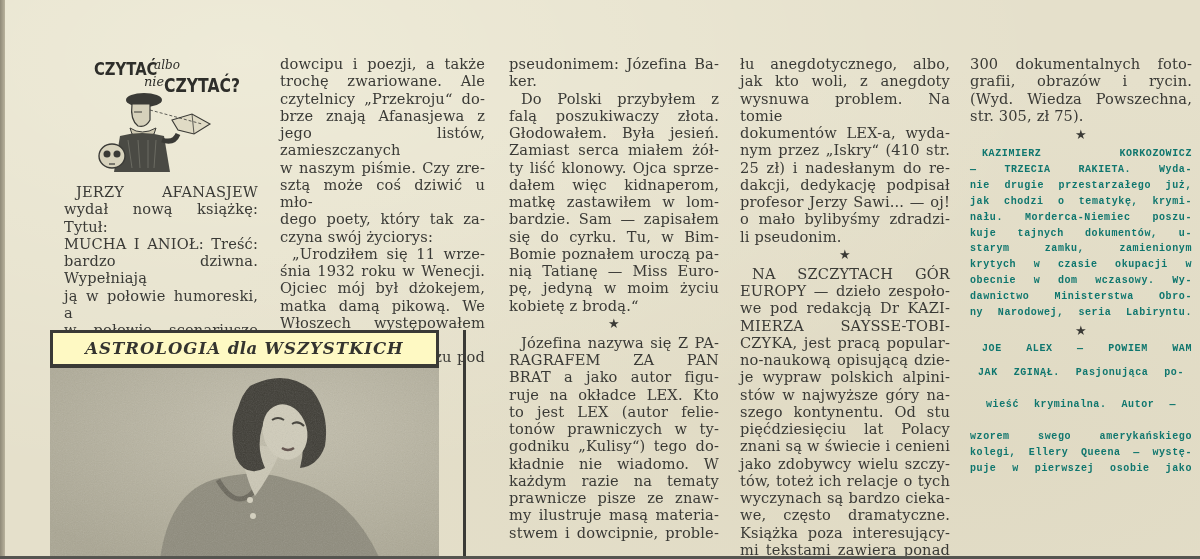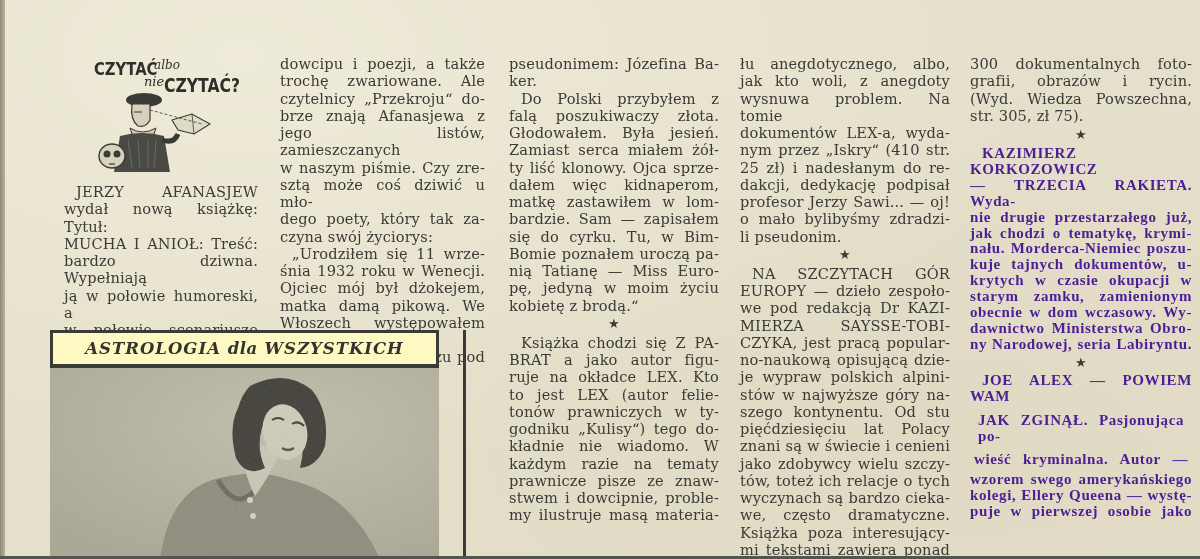--- a/index.html
+++ b/index.html
@@ -24,21 +24,21 @@
     position:absolute; left:0; bottom:0; width:1200px; height:3px; background:#555550;
   }
   .col {
     position:absolute;
     font-size:14.6px; line-height:17.25px;
     text-align:justify;
     letter-spacing:0.15px;
   }
   .col p { margin:0; text-indent:0; }
   .star { text-align:center; font-size:13px; line-height:17px; margin:1px 0 2px 0; }
-  .bold-col { font-family:Liberation Serif, serif; font-weight:bold; font-size:15px; line-height:15.9px; letter-spacing:0.6px; color:#4c1d95; }
+  .bold-col { font-family:Liberation Mono, monospace; font-weight:bold; font-size:10px; line-height:15.9px; letter-spacing:0.6px; color:#0f766e; }
   .last-line { text-align-last:left; }
   .jl { text-align-last:justify; }
 
   
   .logo { position:absolute; left:86px; top:52px; width:150px; height:120px; }
   .logo-t1 { position:absolute; left:8px; top:6px; font-family:"DejaVu Sans", sans-serif; font-weight:bold; font-size:18px; letter-spacing:0px; color:#2e2e2a; transform:scaleX(0.82); transform-origin:left; }
   .logo-t2 { position:absolute; left:68px; top:6px; font-family:"DejaVu Serif", serif; font-style:italic; font-size:12px; color:#2e2e2a; }
   .logo-t3 { position:absolute; left:58px; top:22px; font-family:"DejaVu Serif", serif; font-style:italic; font-size:13px; color:#2e2e2a; }
   .logo-t4 { position:absolute; left:78px; top:22px; font-family:"DejaVu Sans", sans-serif; font-weight:bold; font-size:19px; color:#2e2e2a; transform:scaleX(0.82); transform-origin:left; }
   .logo-fig { position:absolute; left:6px; top:38px; }
@@ -136,31 +136,32 @@
   <p class="jl">ty liść klonowy. Ojca sprze-</p>
   <p class="jl">dałem więc kidnaperom,</p>
   <p class="jl">matkę zastawiłem w lom-</p>
   <p class="jl">bardzie. Sam — zapisałem</p>
   <p class="jl">się do cyrku. Tu, w Bim-</p>
   <p class="jl">Bomie poznałem uroczą pa-</p>
   <p class="jl">nią Tatianę — Miss Euro-</p>
   <p class="jl">pę, jedyną w moim życiu</p>
   <p class="last-line">kobietę z brodą.“</p>
   <div class="star">★</div>
-  <p class="jl" style="text-indent:12px;">Książka chodzi się Z PA-</p>
+  <p class="jl" style="text-indent:12px;">Józefina nazywa się Z PA-</p>
+  <p class="jl">RAGRAFEM ZA PAN</p>
   <p class="jl">BRAT a jako autor figu-</p>
   <p class="jl">ruje na okładce LEX. Kto</p>
   <p class="jl">to jest LEX (autor felie-</p>
   <p class="jl">tonów prawniczych w ty-</p>
   <p class="jl">godniku „Kulisy“) tego do-</p>
   <p class="jl">kładnie nie wiadomo. W</p>
   <p class="jl">każdym razie na tematy</p>
   <p class="jl">prawnicze pisze ze znaw-</p>
+  <p class="jl">my ilustruje masą materia-</p>
   <p class="jl">stwem i dowcipnie, proble-</p>
-  <p class="jl">my ilustruje masą materia-</p>
 </div>
 
 <div class="col" style="left:740px; top:55px; width:210px;">
   <p class="jl">łu anegdotycznego, albo,</p>
   <p class="jl">jak kto woli, z anegdoty</p>
   <p class="jl">wysnuwa problem. Na tomie</p>
   <p class="jl">dokumentów LEX-a, wyda-</p>
   <p class="jl">nym przez „Iskry“ (410 str.</p>
   <p class="jl">25 zł) i nadesłanym do re-</p>
   <p class="jl">dakcji, dedykację podpisał</p>
@@ -193,31 +194,31 @@
   <p class="jl">(Wyd. Wiedza Powszechna,</p>
   <p class="last-line">str. 305, zł 75).</p>
   <div class="star" style="margin:2px 0 3px 0;">★</div>
   <div class="bold-col" style="text-align:justify;">
     <p class="jl" style="margin:0; text-indent:12px;">KAZIMIERZ KORKOZOWICZ</p>
     <p class="jl" style="margin:0;">— TRZECIA RAKIETA. Wyda-</p>
     <p class="jl" style="margin:0;">nie drugie przestarzałego już,</p>
     <p class="jl" style="margin:0;">jak chodzi o tematykę, krymi-</p>
     <p class="jl" style="margin:0;">nału. Morderca-Niemiec poszu-</p>
     <p class="jl" style="margin:0;">kuje tajnych dokumentów, u-</p>
+    <p class="jl" style="margin:0;">starym zamku, zamienionym</p>
     <p class="jl" style="margin:0;">krytych w czasie okupacji w</p>
-    <p class="jl" style="margin:0;">starym zamku, zamienionym</p>
     <p class="jl" style="margin:0;">obecnie w dom wczasowy. Wy-</p>
     <p class="jl" style="margin:0;">dawnictwo Ministerstwa Obro-</p>
     <p class="jl" style="margin:0;">ny Narodowej, seria Labiryntu.</p>
   </div>
   <div class="star" style="margin:1px 0 2px 0;">★</div>
   <div class="bold-col" style="text-align:justify;">
     <p class="jl" style="margin:0; text-indent:12px;">JOE ALEX — POWIEM WAM</p>
     <p class="jl" style="margin:8px;">JAK ZGINĄŁ. Pasjonująca po-</p>
-    <p class="jl" style="margin:4px;">wieść kryminalna. Autor —</p>
+    <p class="jl" style="margin:16px;">wieść kryminalna. Autor —</p>
     <p class="jl" style="margin:0;">wzorem swego amerykańskiego</p>
     <p class="jl" style="margin:0;">kolegi, Ellery Queena — wystę-</p>
     <p class="jl" style="margin:0;">puje w pierwszej osobie jako</p>
 
   </div>
 </div>
 
 <div class="astro-box">
   <span class="astro-title">
     <span>ASTROLOGIA</span>

